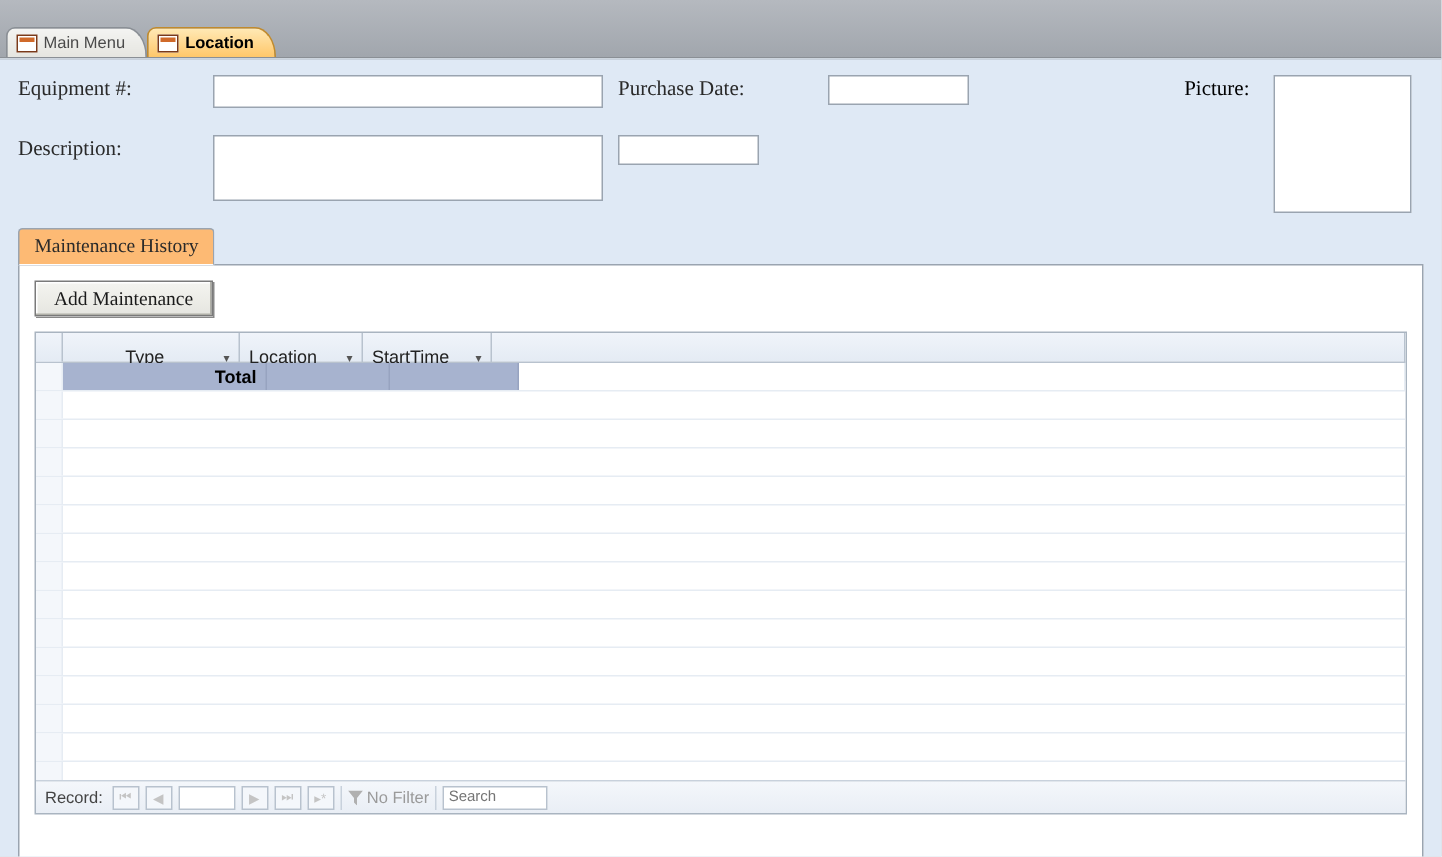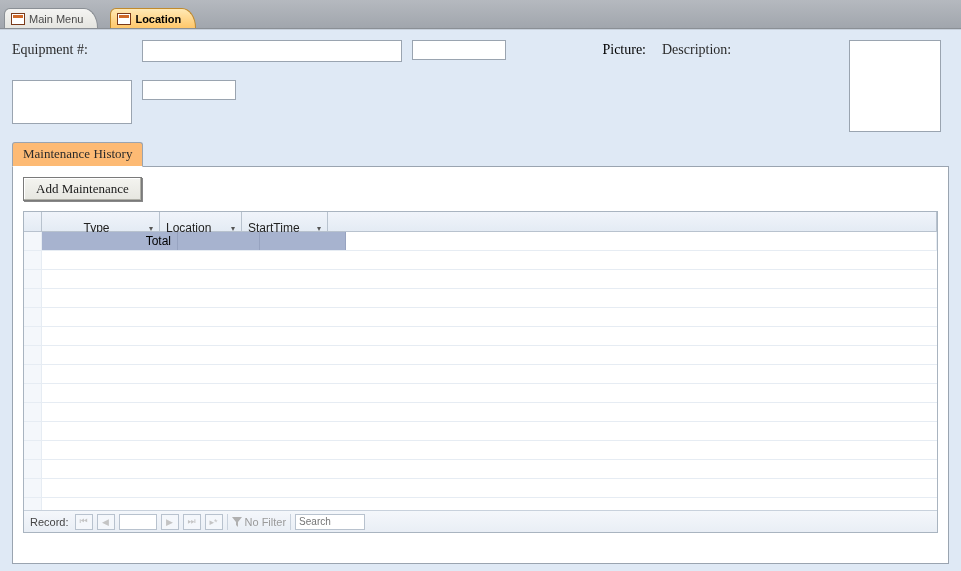--- a/index.html
+++ b/index.html
@@ -13,27 +13,27 @@
     overflow: hidden;
   }
   .app {
     background: #fff;
     width: 961px;
     height: 571px;
     position: relative;
   }
   
   .tabbar {
-    height: 29px;
+    height: 39px;
     background: linear-gradient(#b5b9bf, #a1a6ad);
     border-bottom: 1px solid #8a8f95;
     display: flex;
     align-items: flex-end;
     padding-left: 4px;
-    gap: 16px;
+    gap: 4px;
   }
   .wintab {
     display: flex;
     align-items: center;
     height: 20px;
     padding: 0 14px 0 6px;
     font-size: 11px;
     color: #4a4a4a;
     border: 1px solid #8a8f95;
     border-bottom: none;
@@ -216,21 +216,21 @@
   .gr-cell {
     border-right: 1px solid #e6ecf3;
     padding: 2px 6px;
     font-size: 12px;
   }
   .total-row { }
   .total-row .gr-rowsel { background: #f4f7fb; }
   .total-row .gr-cell.col-type {
     background: #a7b3cf;
     color: #000;
-    font-weight: normal;
+    font-weight: bold;
     text-align: right;
     width: 136px;
     padding-right: 6px;
     border-right: 1px solid #97a3c0;
   }
   .total-row .gr-cell.col-loc,
   .total-row .gr-cell.col-start {
     background: #a7b3cf;
     border-right: 1px solid #97a3c0;
   }
@@ -310,20 +310,21 @@
       <span class="tabicon"></span>
       <span>Location</span>
     </div>
   </div>
 
   <div class="canvas">
 
     <div class="form-header">
       <div class="lbl">Equipment #:</div>
       <input class="txt" type="text" value="" style="">
+      <div class="lbl lbl-right">Purchase Date:</div>
       <input class="txt narrow" type="text" value="" style="">
       <div class="picture-label">Picture:</div>
       <div class="picture-box"></div>
 
       <div class="lbl">Description:</div>
       <textarea class="txt" style=""></textarea>
       <input class="txt narrow" type="text" value="" style="">
     </div>
 
     <div class="subform-wrap">

